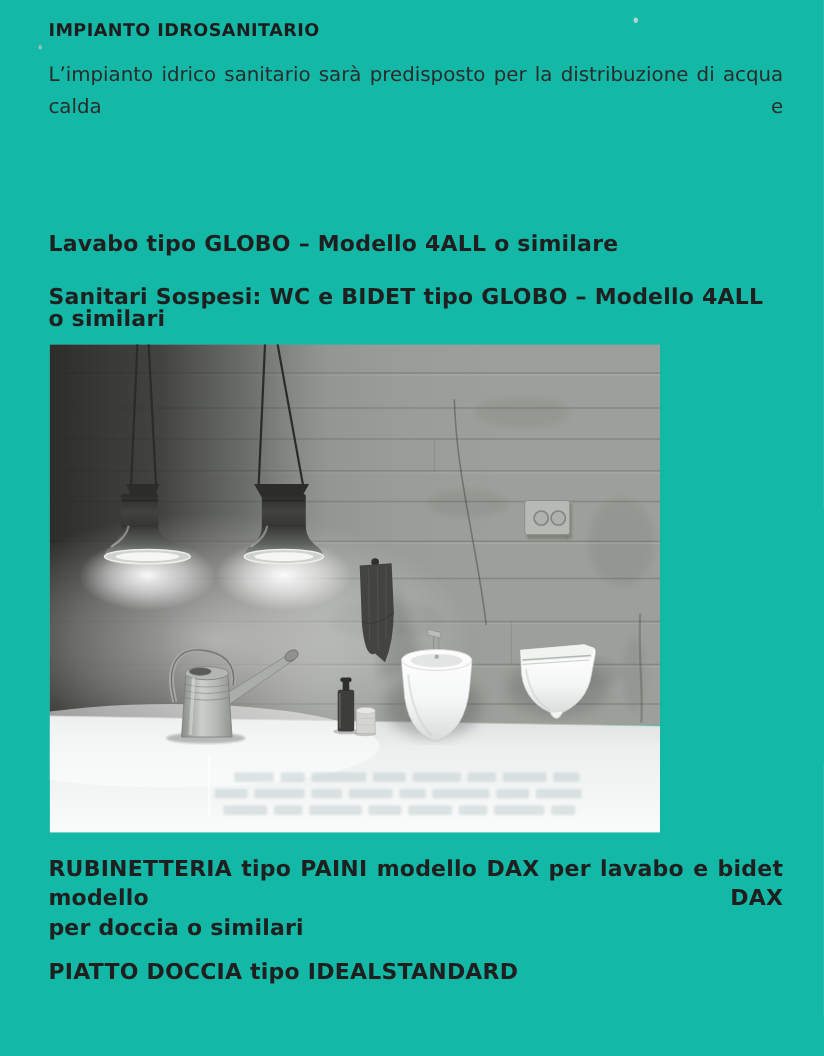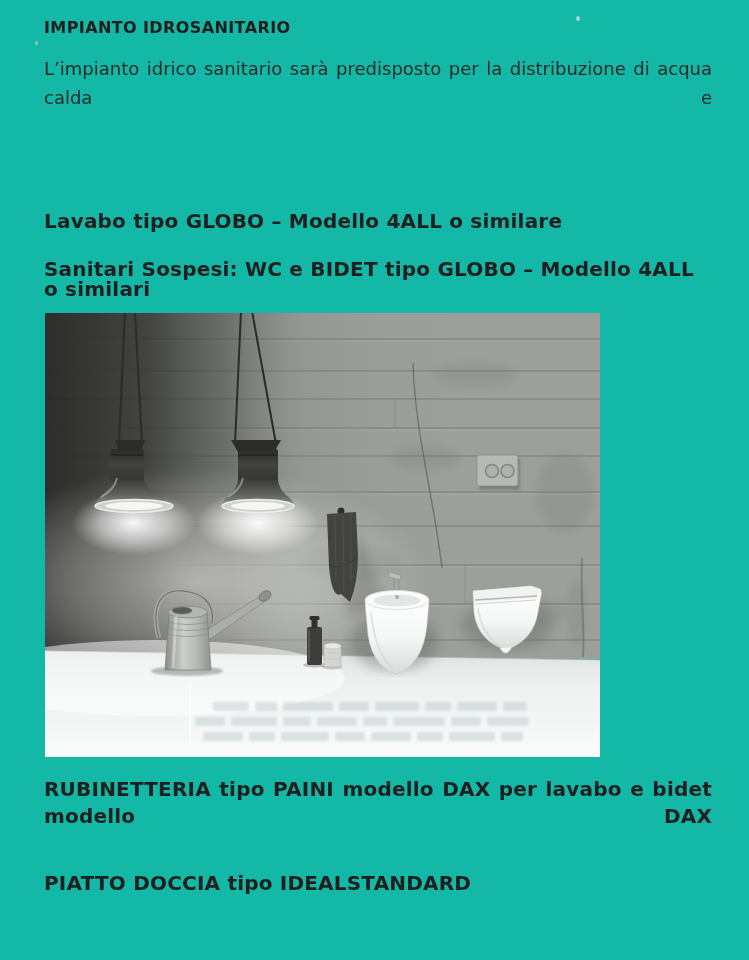--- a/index.html
+++ b/index.html
@@ -259,20 +259,21 @@
         <path d="M430,287 L492,283" stroke="#b2b5b1" stroke-width="1.4" fill="none"></path>
         <path d="M430,291 L491,287" stroke="#ced1cd" stroke-width="1" fill="none"></path>
         <path d="M455,335 Q461,346 467,334" fill="#f4f5f3" stroke="#c2c5c1" stroke-width="0.8"></path>
         <path d="M433,295 Q437,322 455,333" stroke="#cdd0ce" stroke-width="2" opacity="0.5" fill="none"></path>
       </g>
     </svg>
   </figure>
 
   <div class="t spec rub">
     <div class="jl">RUBINETTERIA tipo PAINI modello DAX per lavabo e bidet modello DAX</div>
+    <div>per doccia o similari</div>
   </div>
 
   <div class="t spec piatto">PIATTO DOCCIA tipo IDEALSTANDARD</div>
 
 
   <div class="speck speck1"></div>
   <div class="speck speck2"></div>
 </div>
 
 </body></html>

